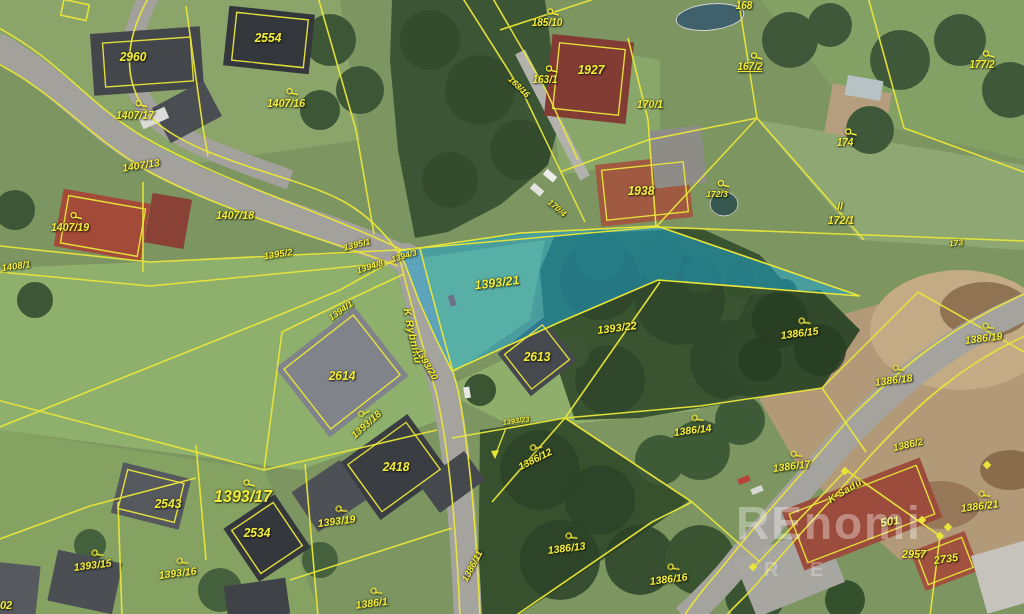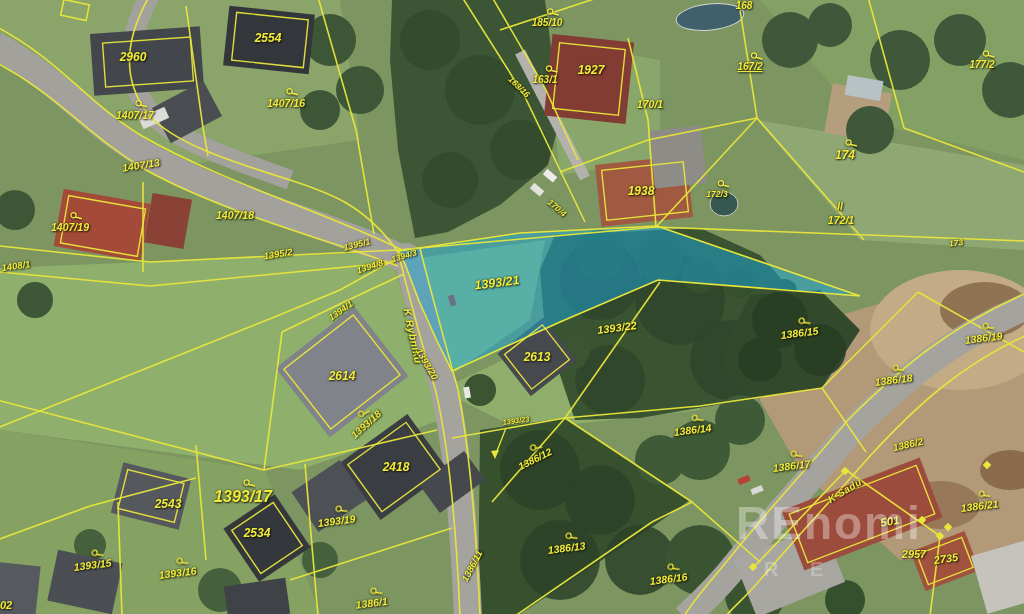--- a/index.html
+++ b/index.html
@@ -303,21 +303,21 @@
       </div>
       <div class="lbl parcel" style="left: 982px; top: 60px; font-size: 10px; transform: translate(-50%, -50%) rotate(0deg);">
         <span class="sym">
           <svg width="13" height="9" viewBox="0 0 13 9">
             <circle cx="3.5" cy="3.5" r="2.6" fill="none" stroke="#f2ec3e" stroke-width="1.3"></circle>
             <path d="M6 5.5 L12 7" stroke="#f2ec3e" stroke-width="1.3"></path>
           </svg>
         </span>
         <span>177/2</span>
       </div>
-      <div class="lbl parcel" style="left: 845px; top: 150px; font-size: 12px; transform: translate(-50%, -50%) rotate(0deg);">
+      <div class="lbl parcel" style="left: 845px; top: 138px; font-size: 10px; transform: translate(-50%, -50%) rotate(0deg);">
         <span class="sym">
           <svg width="13" height="9" viewBox="0 0 13 9">
             <circle cx="3.5" cy="3.5" r="2.6" fill="none" stroke="#f2ec3e" stroke-width="1.3"></circle>
             <path d="M6 5.5 L12 7" stroke="#f2ec3e" stroke-width="1.3"></path>
           </svg>
         </span>
         <span>174</span>
       </div>
       <div class="lbl parcel" style="left: 557px; top: 208px; font-size: 8.5px; transform: translate(-50%, -50%) rotate(40deg);">
         <span>170/4</span>

